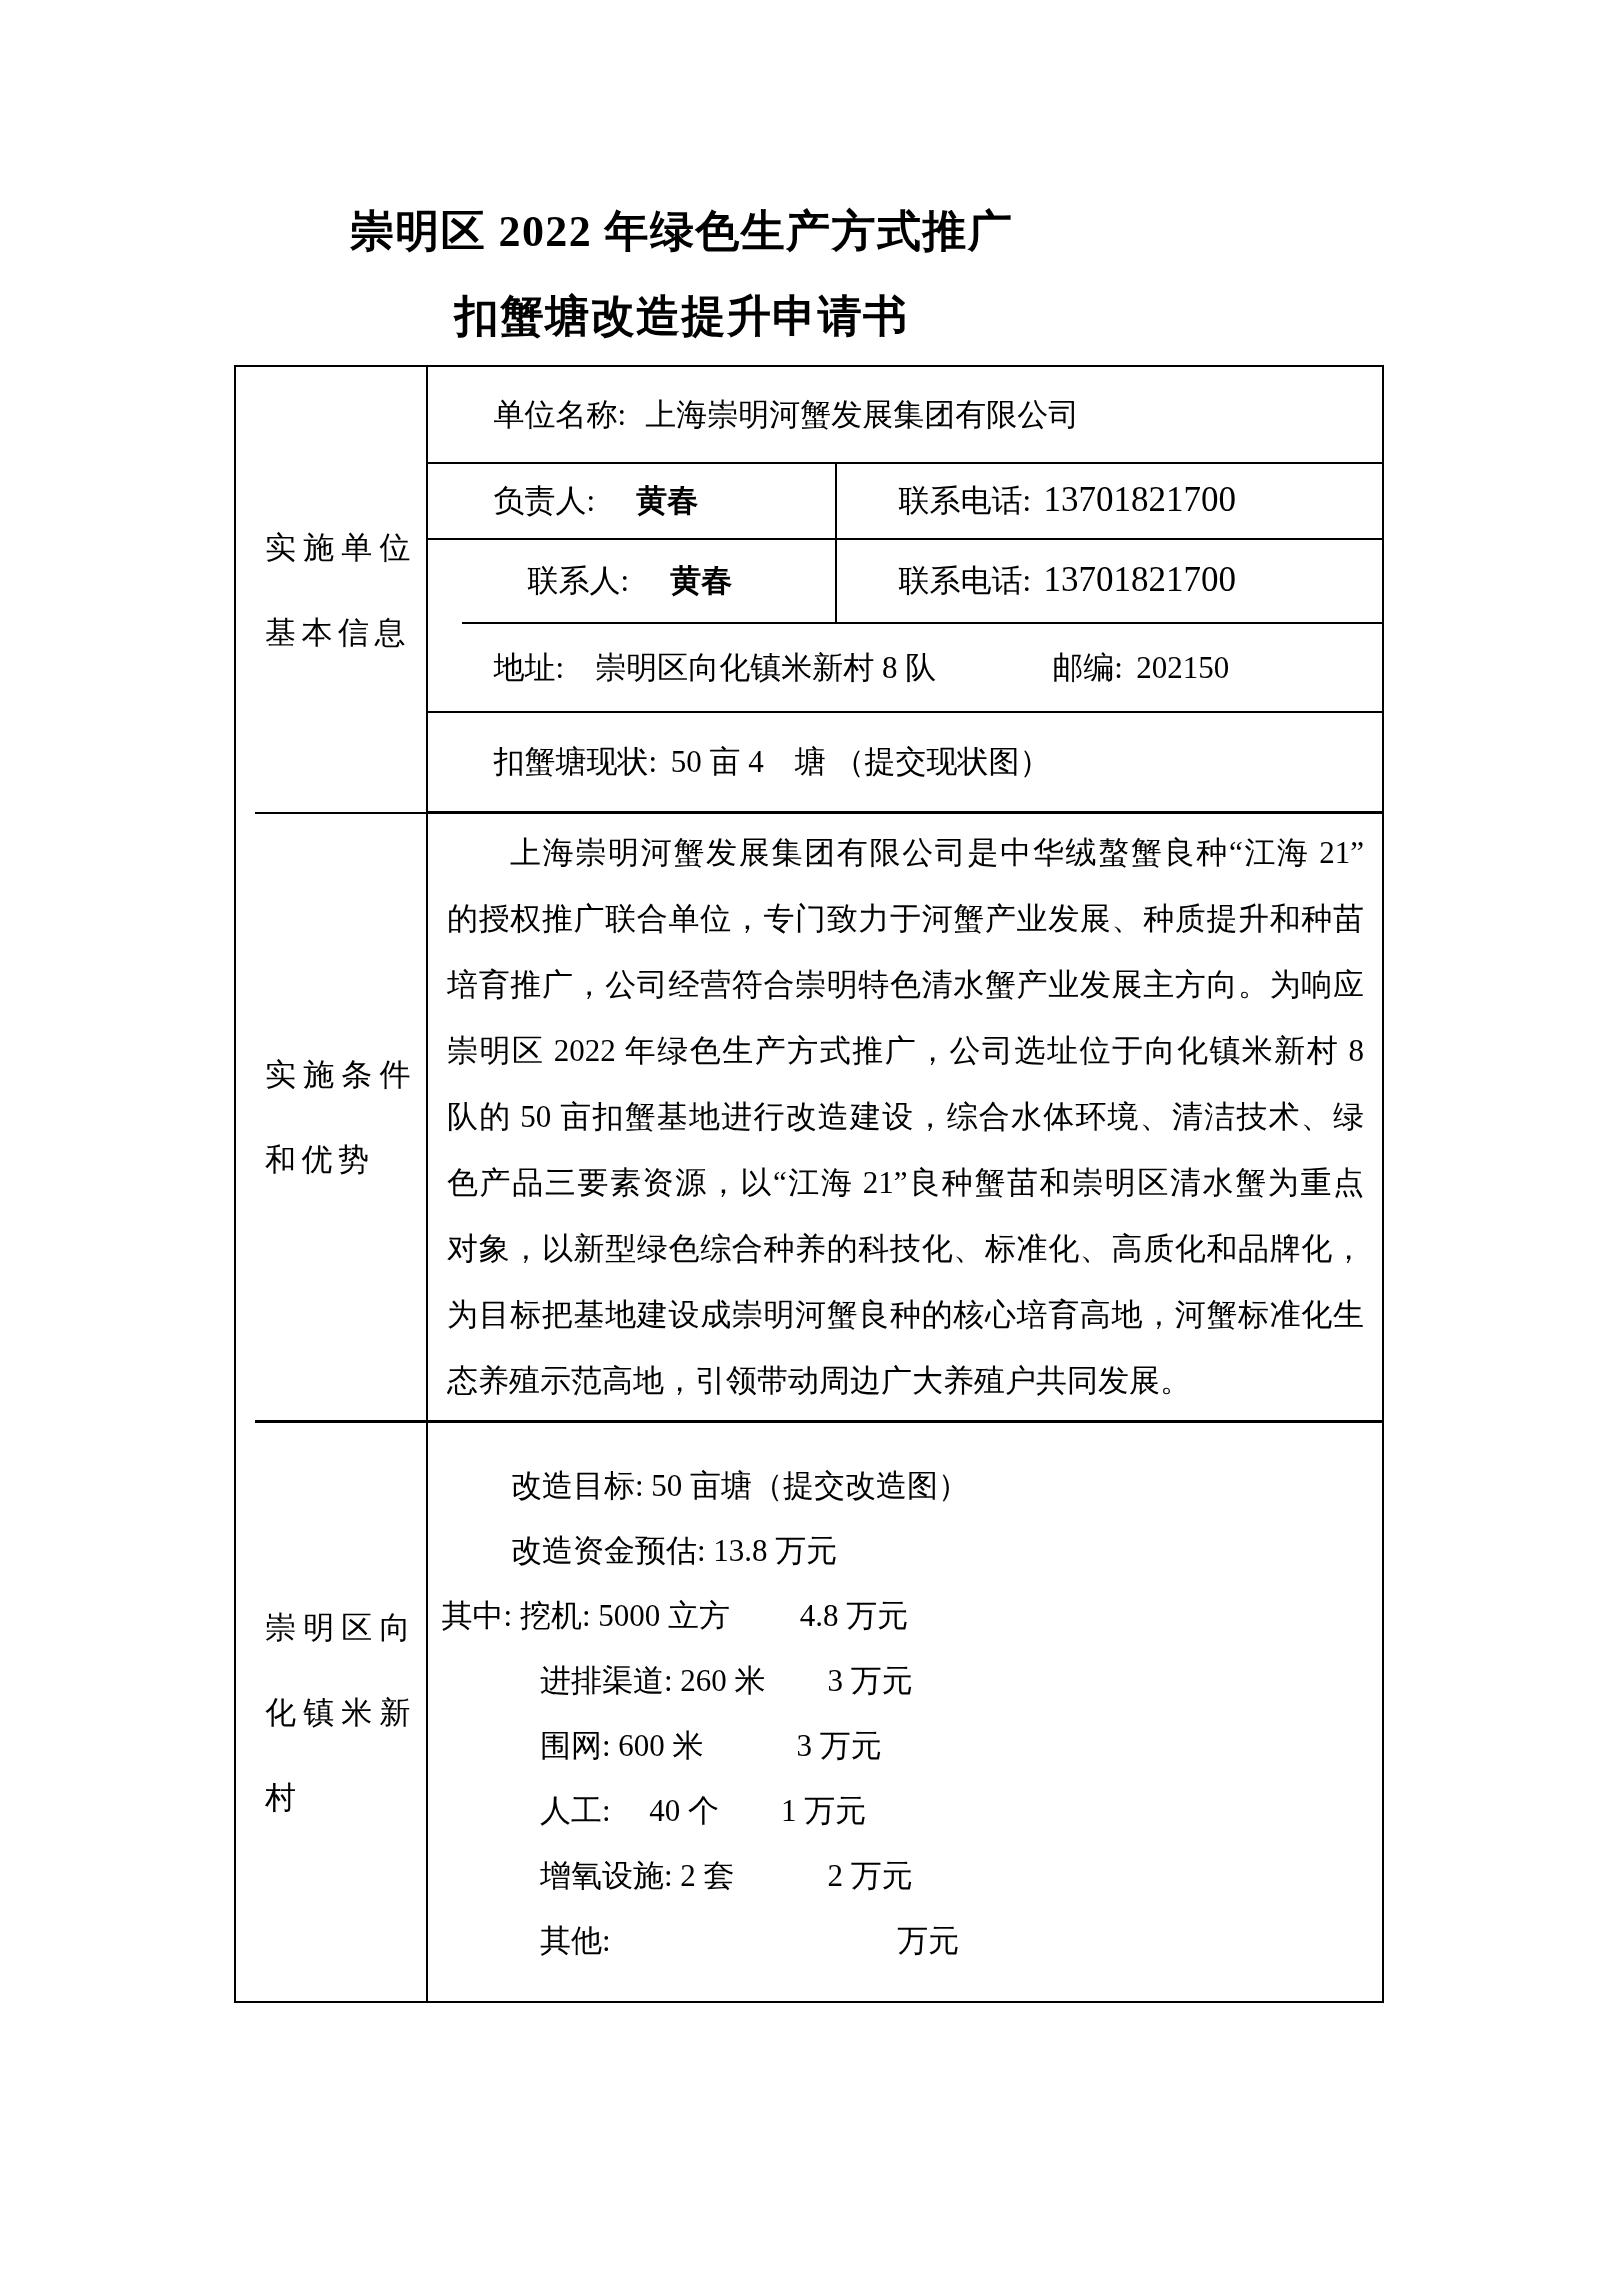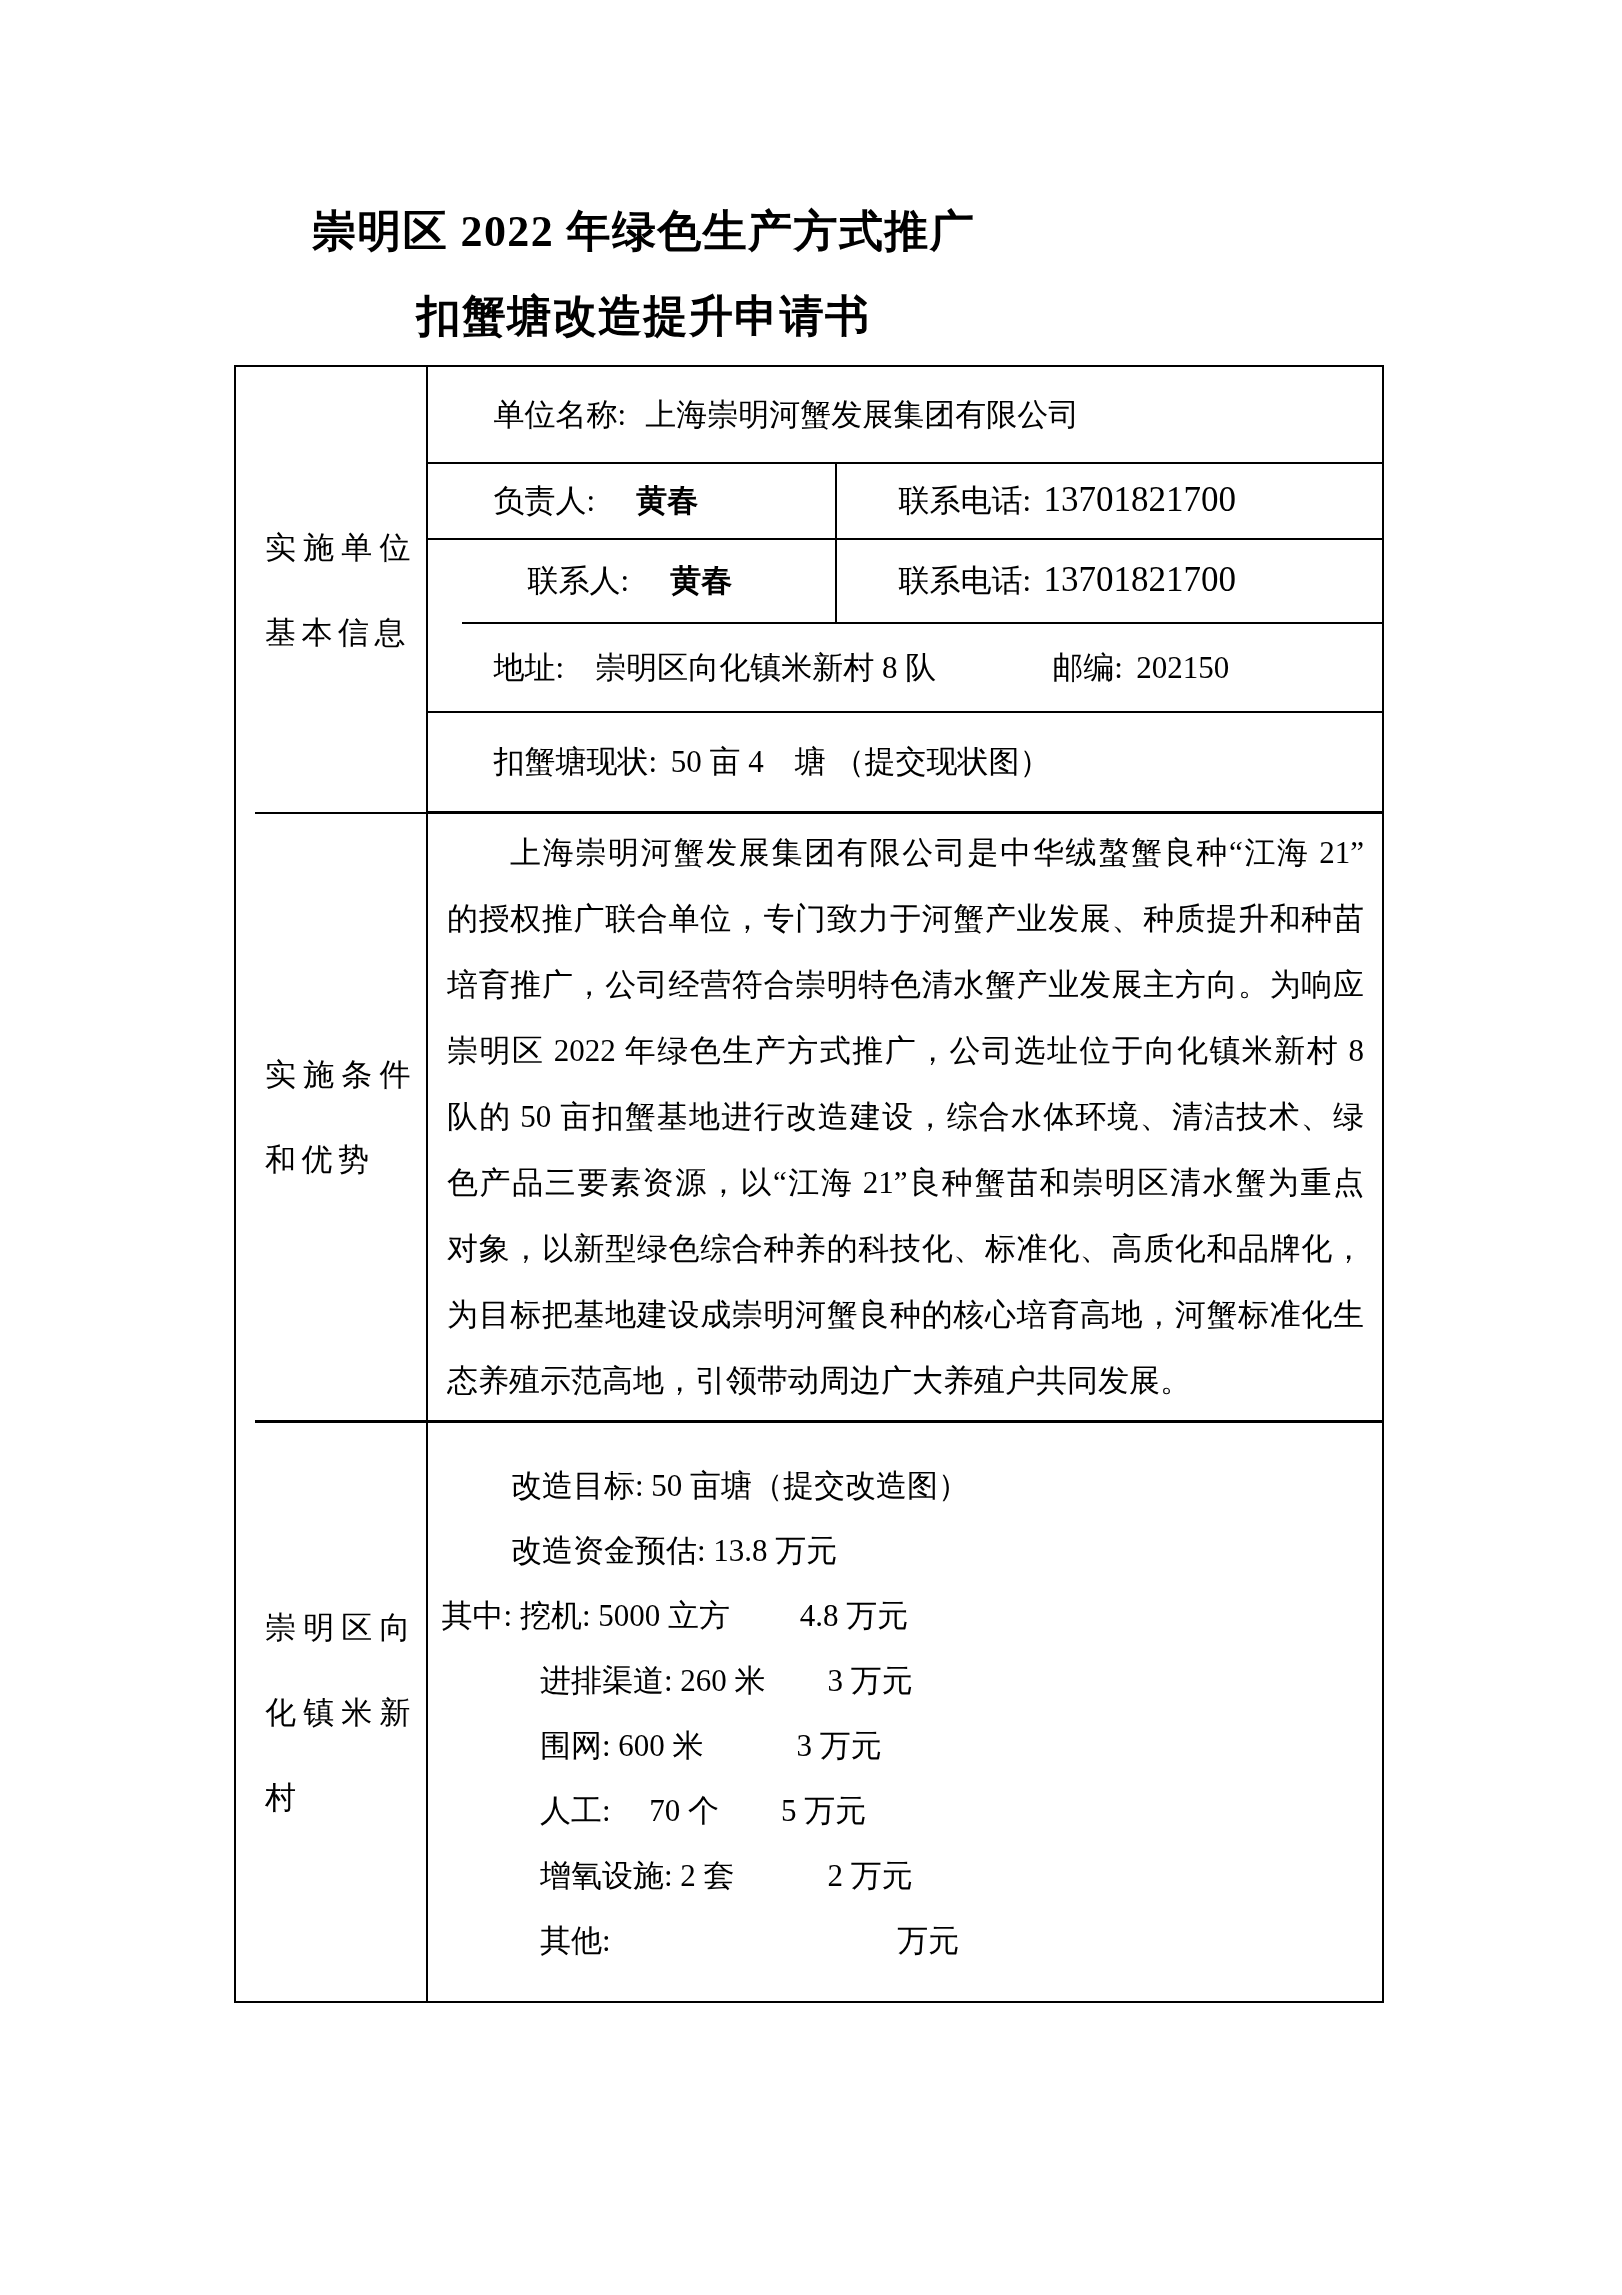--- a/index.html
+++ b/index.html
@@ -9,20 +9,21 @@
     position:relative;
     font-family:"Liberation Serif","DejaVu Serif",serif;
     color:#000;
   }
   .doc-title {
     position:absolute; left:0; width:1287px;
     text-align:center;
     font-size:44px; font-weight:700;
     line-height:49px;
     letter-spacing:1.4px;
+    padding-left:38px;
   }
   #title1 { top:207px; }
   #title2 { top:292px; }
 
   
   .apptable {
     position:absolute; left:234px; top:365px;
     width:1146px; height:1634px;
     border:2.7px solid #000;
     display:grid;
@@ -169,19 +170,19 @@
 
   <div class="cell hdr-cell no-bb" id="hdr-goal">
     <div class="hdr-text">崇明区向化镇米新村</div>
   </div>
   <div class="cell no-br no-bb" id="cell-goal">
     <div class="g-line gi1">改造目标: 50 亩塘（提交改造图）</div>
     <div class="g-line gi1">改造资金预估: 13.8 万元</div>
     <div class="g-line gi0">其中: 挖机: 5000 立方　　 4.8 万元</div>
     <div class="g-line gi2">进排渠道: 260 米　　3 万元</div>
     <div class="g-line gi2">围网: 600 米　　　3 万元</div>
-    <div class="g-line gi2">人工:　 70 个　　5 万元</div>
+    <div class="g-line gi2">人工:　 40 个　　1 万元</div>
     <div class="g-line gi2">增氧设施: 2 套　　　2 万元</div>
     <div class="g-line gi2">其他:　　　　　　　　　 万元</div>
   </div>
 
 </div>
 
 
 </body></html>

